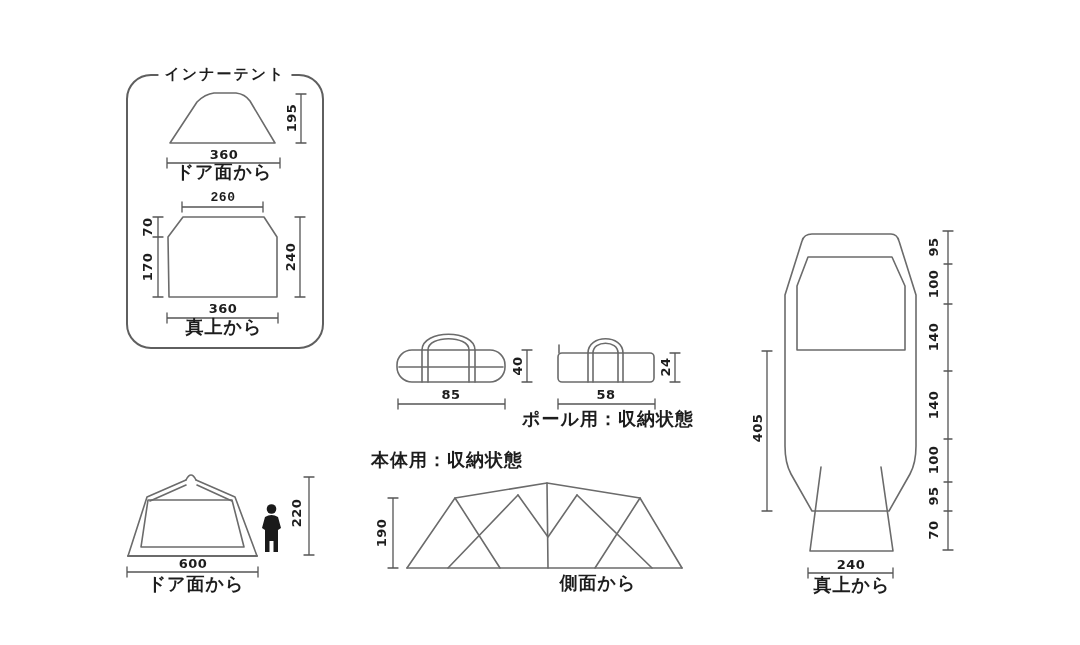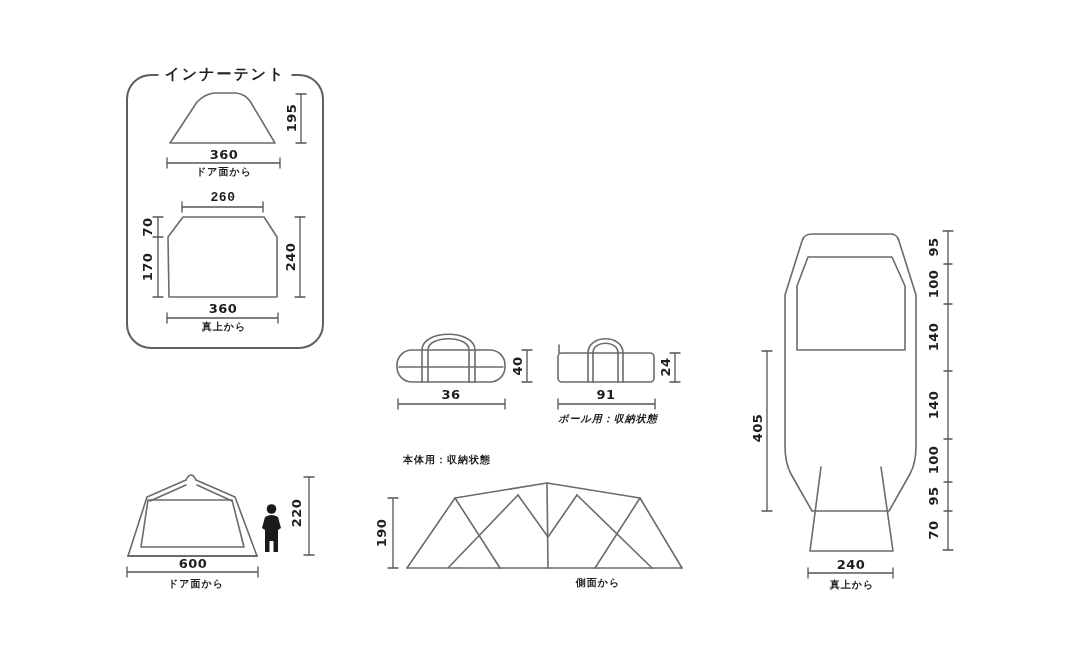--- a/index.html
+++ b/index.html
@@ -7,21 +7,21 @@
     position:relative;width:1004px;height:645px;background:#fff;overflow:hidden;
     font-family:"DejaVu Sans","Liberation Sans",sans-serif;
   }
   .art{position:absolute;left:0;top:0;width:1080px;height:645px;}
   .lbl{
     position:absolute;transform:translate(-50%,-50%);
     font-size:13px;font-weight:bold;color:#1d1d1d;white-space:nowrap;
     line-height:1;letter-spacing:0.5px;
   }
   .lbl.v{transform:translate(-50%,-50%) rotate(-90deg);}
-  .lbl.cap{font-size:10px;letter-spacing:1px;}
+  .lbl.cap{font-size:18px;letter-spacing:1px;}
   .lbl.title{
     font-size:15px;letter-spacing:2px;background:#fff;padding:0 6px;
   }
 </style>
 </head>
 <body>
 
 <div class="canvas">
 
   <svg class="art" viewBox="0 0 1080 645" fill="none" stroke-linecap="round" stroke-linejoin="round">
@@ -122,26 +122,26 @@
   <span class="lbl cap" style="left:224px;top:172px;">ドア面から</span>
 
   <span class="lbl" style="left:223px;top:197px;font-family:Liberation Mono, monospace;">260</span>
   <span class="lbl v" style="left:147px;top:227px;">70</span>
   <span class="lbl v" style="left:147px;top:267px;">170</span>
   <span class="lbl v" style="left:290px;top:257px;">240</span>
   <span class="lbl" style="left:223px;top:308px;">360</span>
   <span class="lbl cap" style="left:224px;top:327px;">真上から</span>
 
   <span class="lbl v" style="left:517px;top:366px;">40</span>
-  <span class="lbl" style="left:451px;top:394px;">36</span>
+  <span class="lbl" style="left:451px;top:394px;">85</span>
   <span class="lbl cap" style="left:447px;top:418px;margin-top:42px;">本体用：収納状態</span>
 
   <span class="lbl v" style="left:665px;top:367px;">24</span>
-  <span class="lbl" style="left:606px;top:394px;">91</span>
-  <span class="lbl cap" style="left:608px;top:419px;font-style:italic;">ポール用：収納状態</span>
+  <span class="lbl" style="left:606px;top:394px;">58</span>
+  <span class="lbl cap" style="left:608px;top:419px;">ポール用：収納状態</span>
 
   <span class="lbl v" style="left:296px;top:513px;">220</span>
   <span class="lbl" style="left:193px;top:563px;">600</span>
   <span class="lbl cap" style="left:196px;top:584px;">ドア面から</span>
 
   <span class="lbl v" style="left:381px;top:533px;">190</span>
   <span class="lbl cap" style="left:550px;top:583px;margin-left:48px;">側面から</span>
 
   <span class="lbl v" style="left:757px;top:428px;">405</span>
   <span class="lbl v" style="left:933px;top:247px;">95</span>

